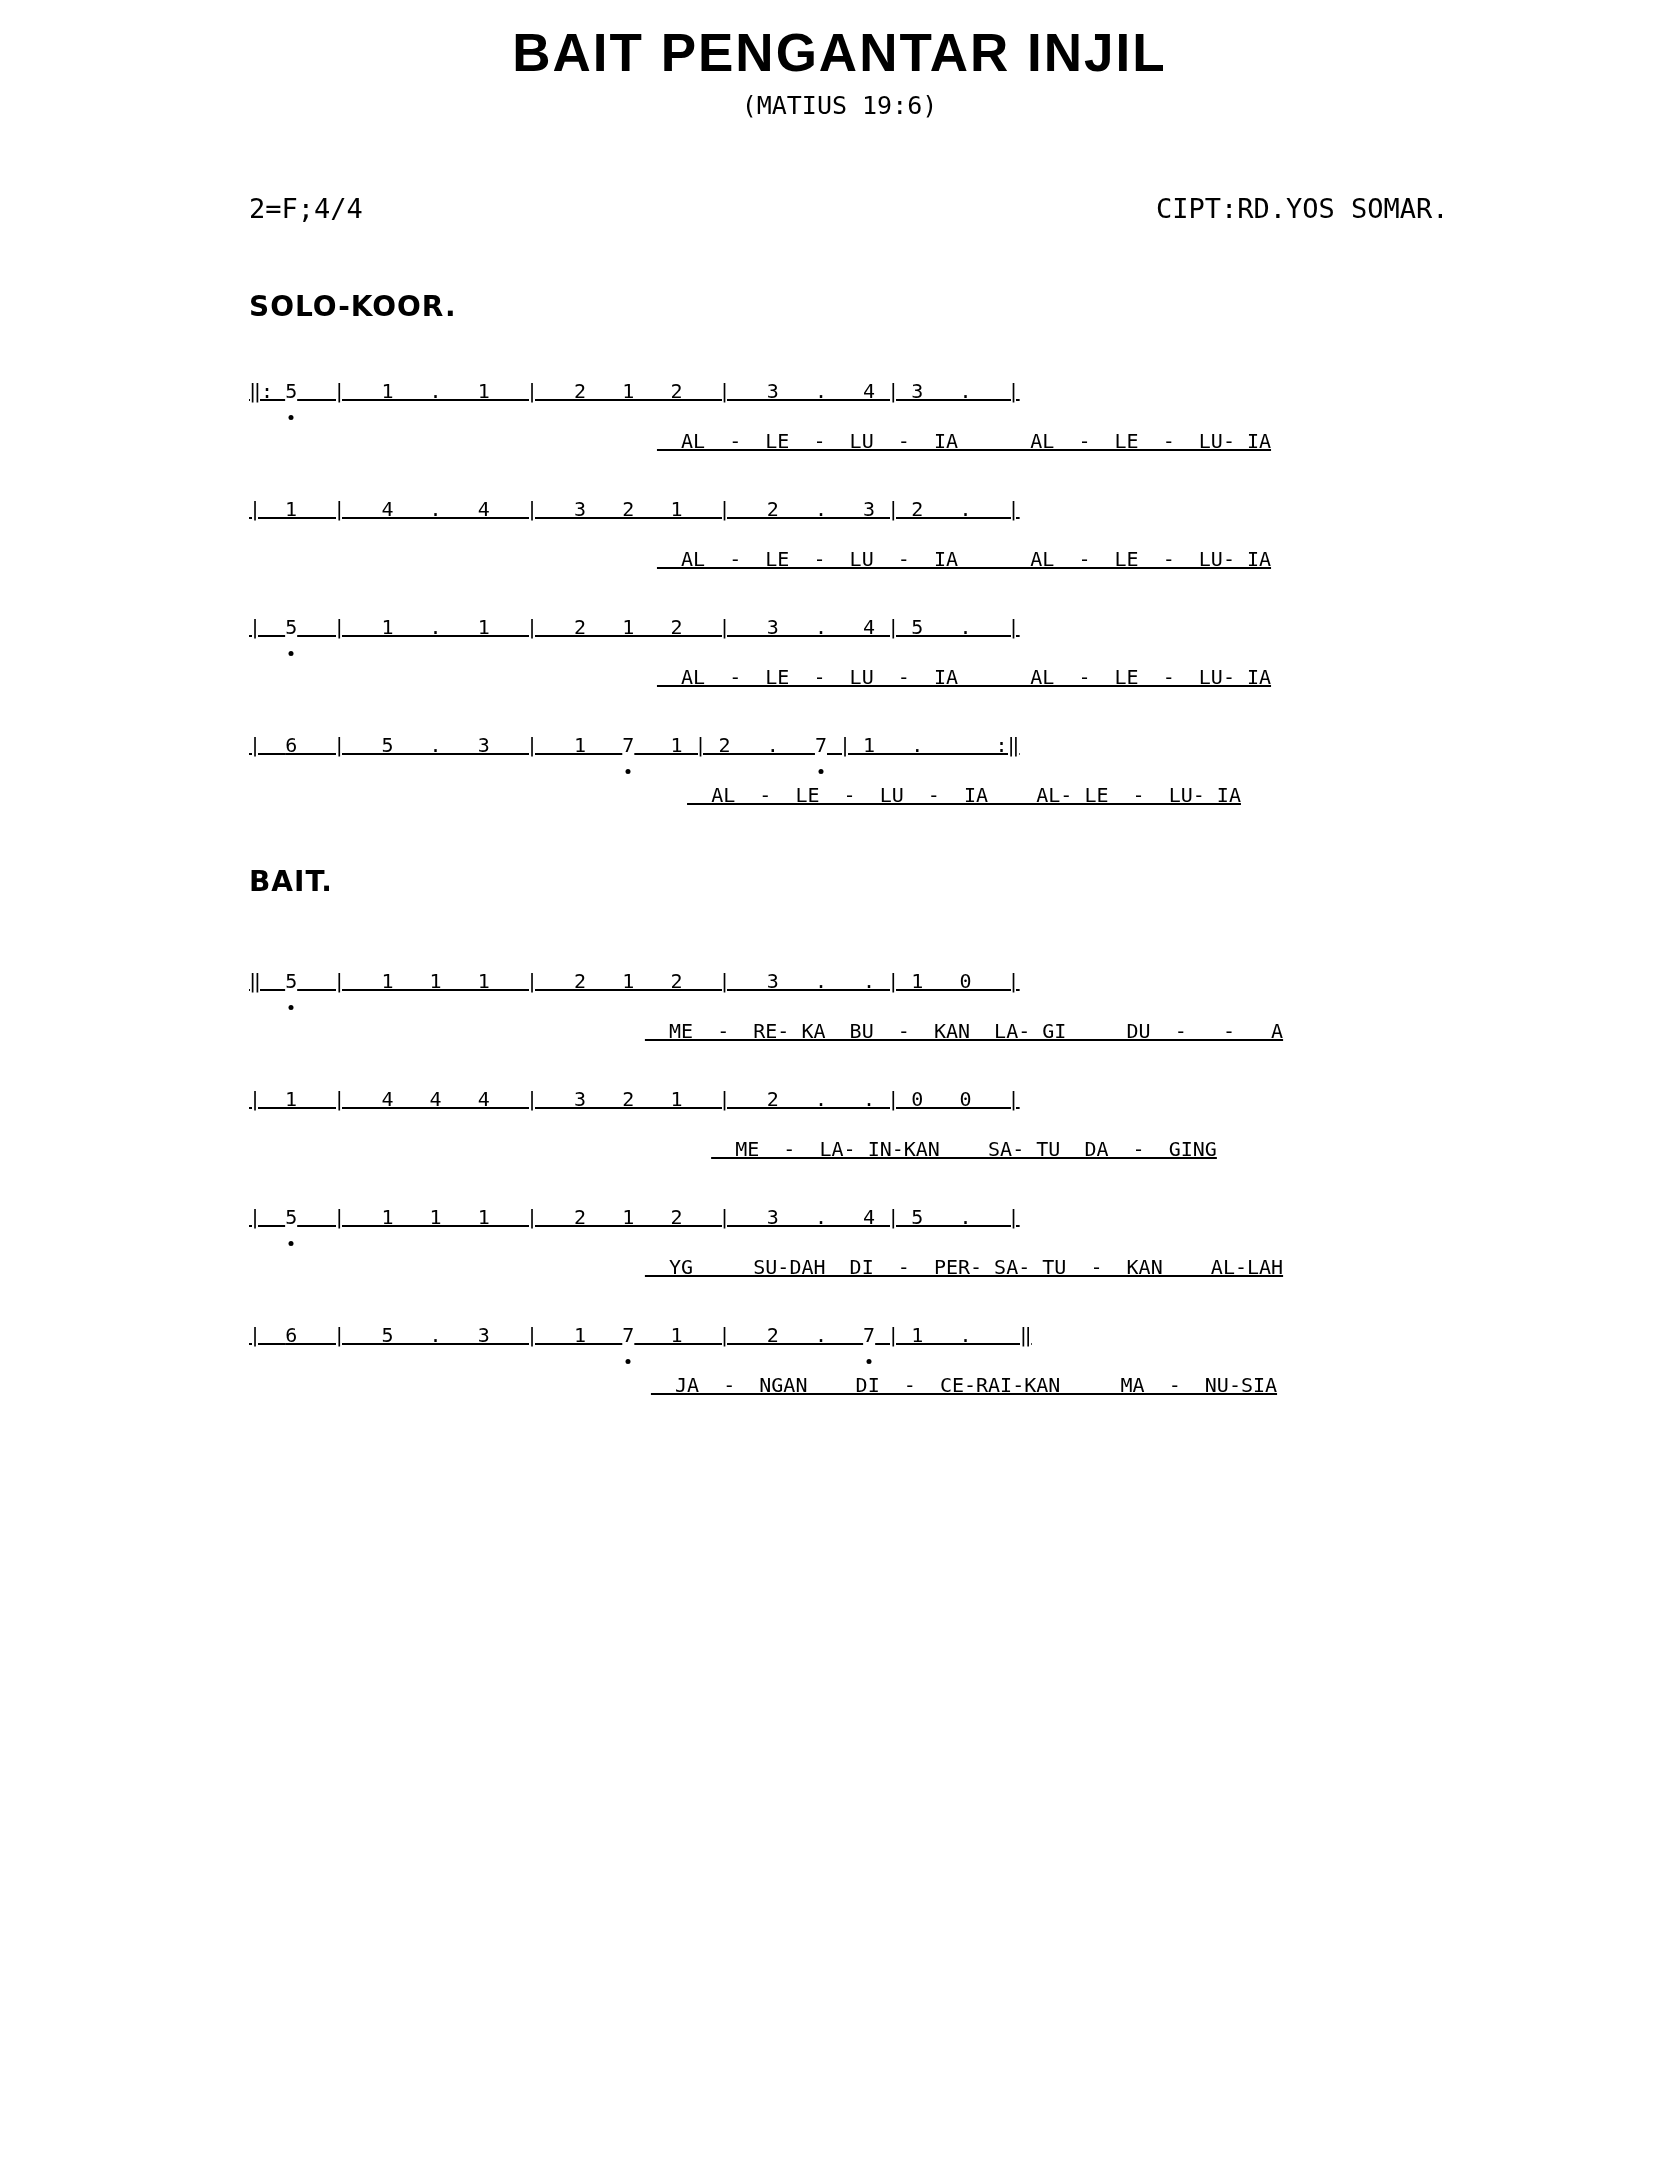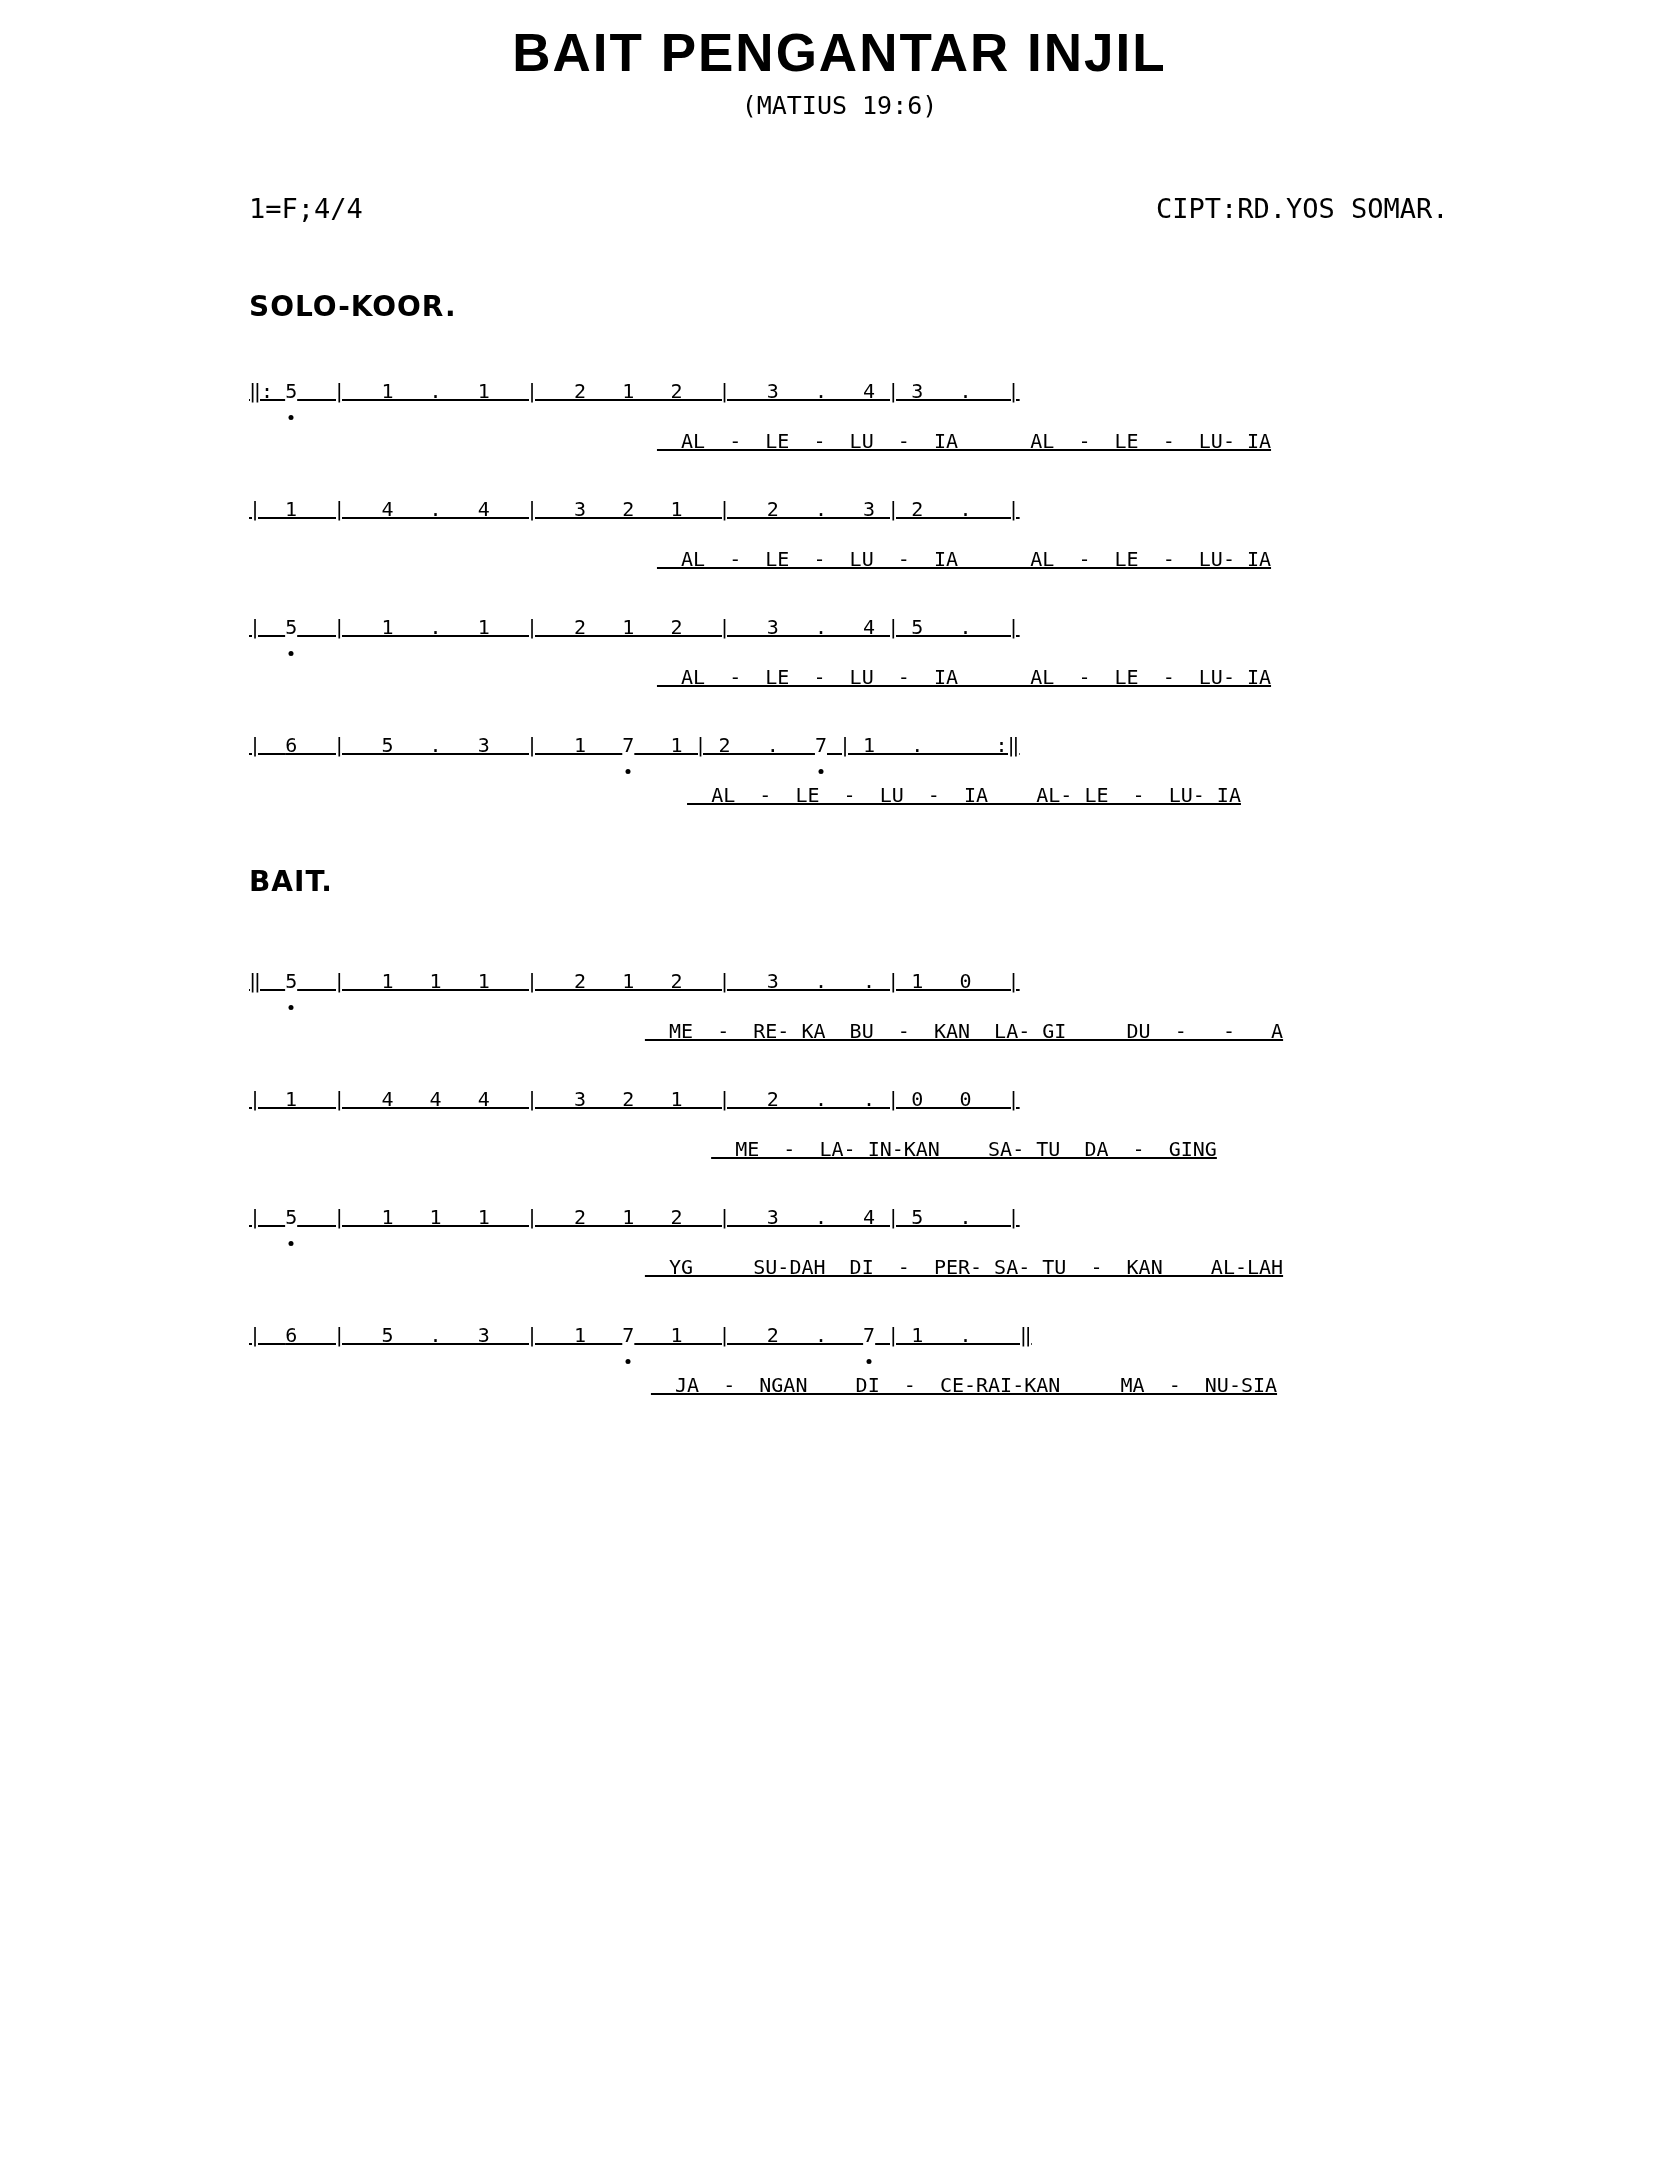--- a/index.html
+++ b/index.html
@@ -115,21 +115,21 @@
 </style>
 </head>
 <body>
 
 <div class="page">
 
   <div class="title">BAIT PENGANTAR INJIL</div>
   <div class="subtitle">(MATIUS 19:6)</div>
 
   <div class="meta-row">
-    <div class="meta-left">1=F;4/4</div>
+    <div class="meta-left">2=F;4/4</div>
     <div class="meta-right">CIPT:RD.YOS SOMAR.</div>
   </div>
 
   <div class="section-head">SOLO-KOOR.</div>
   <div class="staff-block">
 
     <div class="line-group">
       <div class="notes"><span>‖: </span><span class="dotted">5</span><span>   |   1   .   1   |   2   1   2   |   3   .   4 | 3   .   |</span></div>
       <div class="lyrics">  AL  -  LE  -  LU  -  IA      AL  -  LE  -  LU- IA</div>
     </div>

